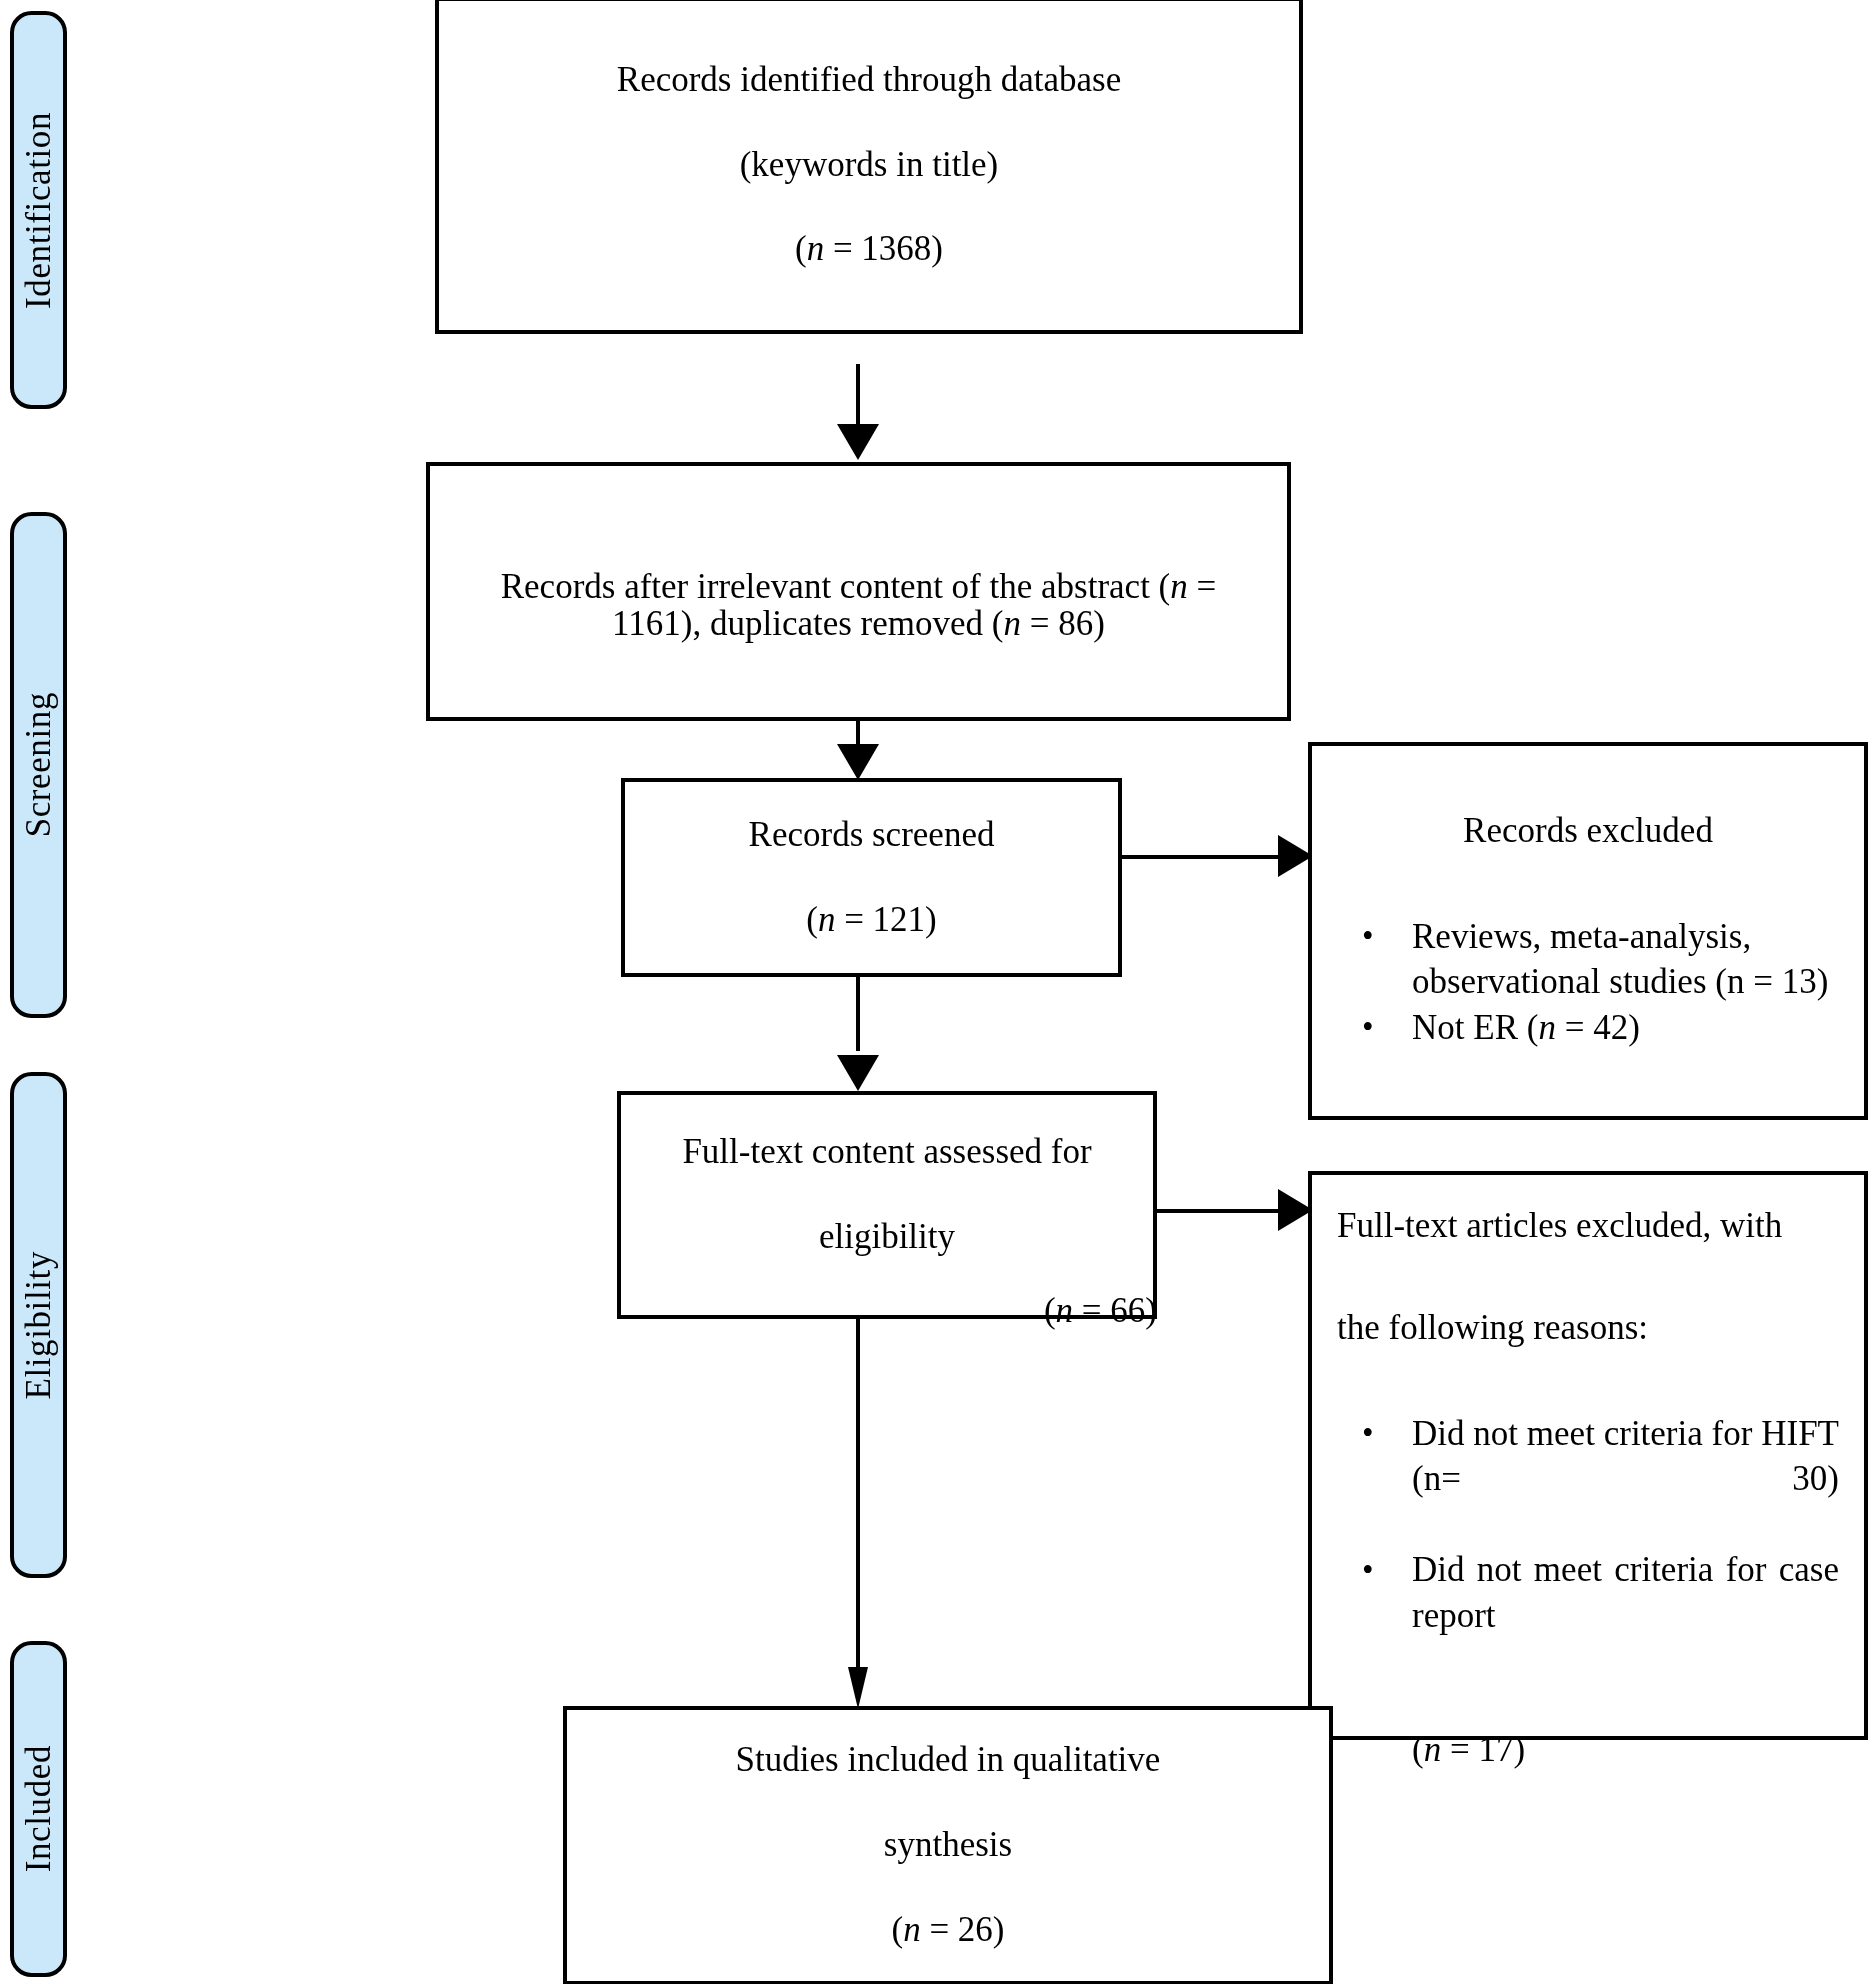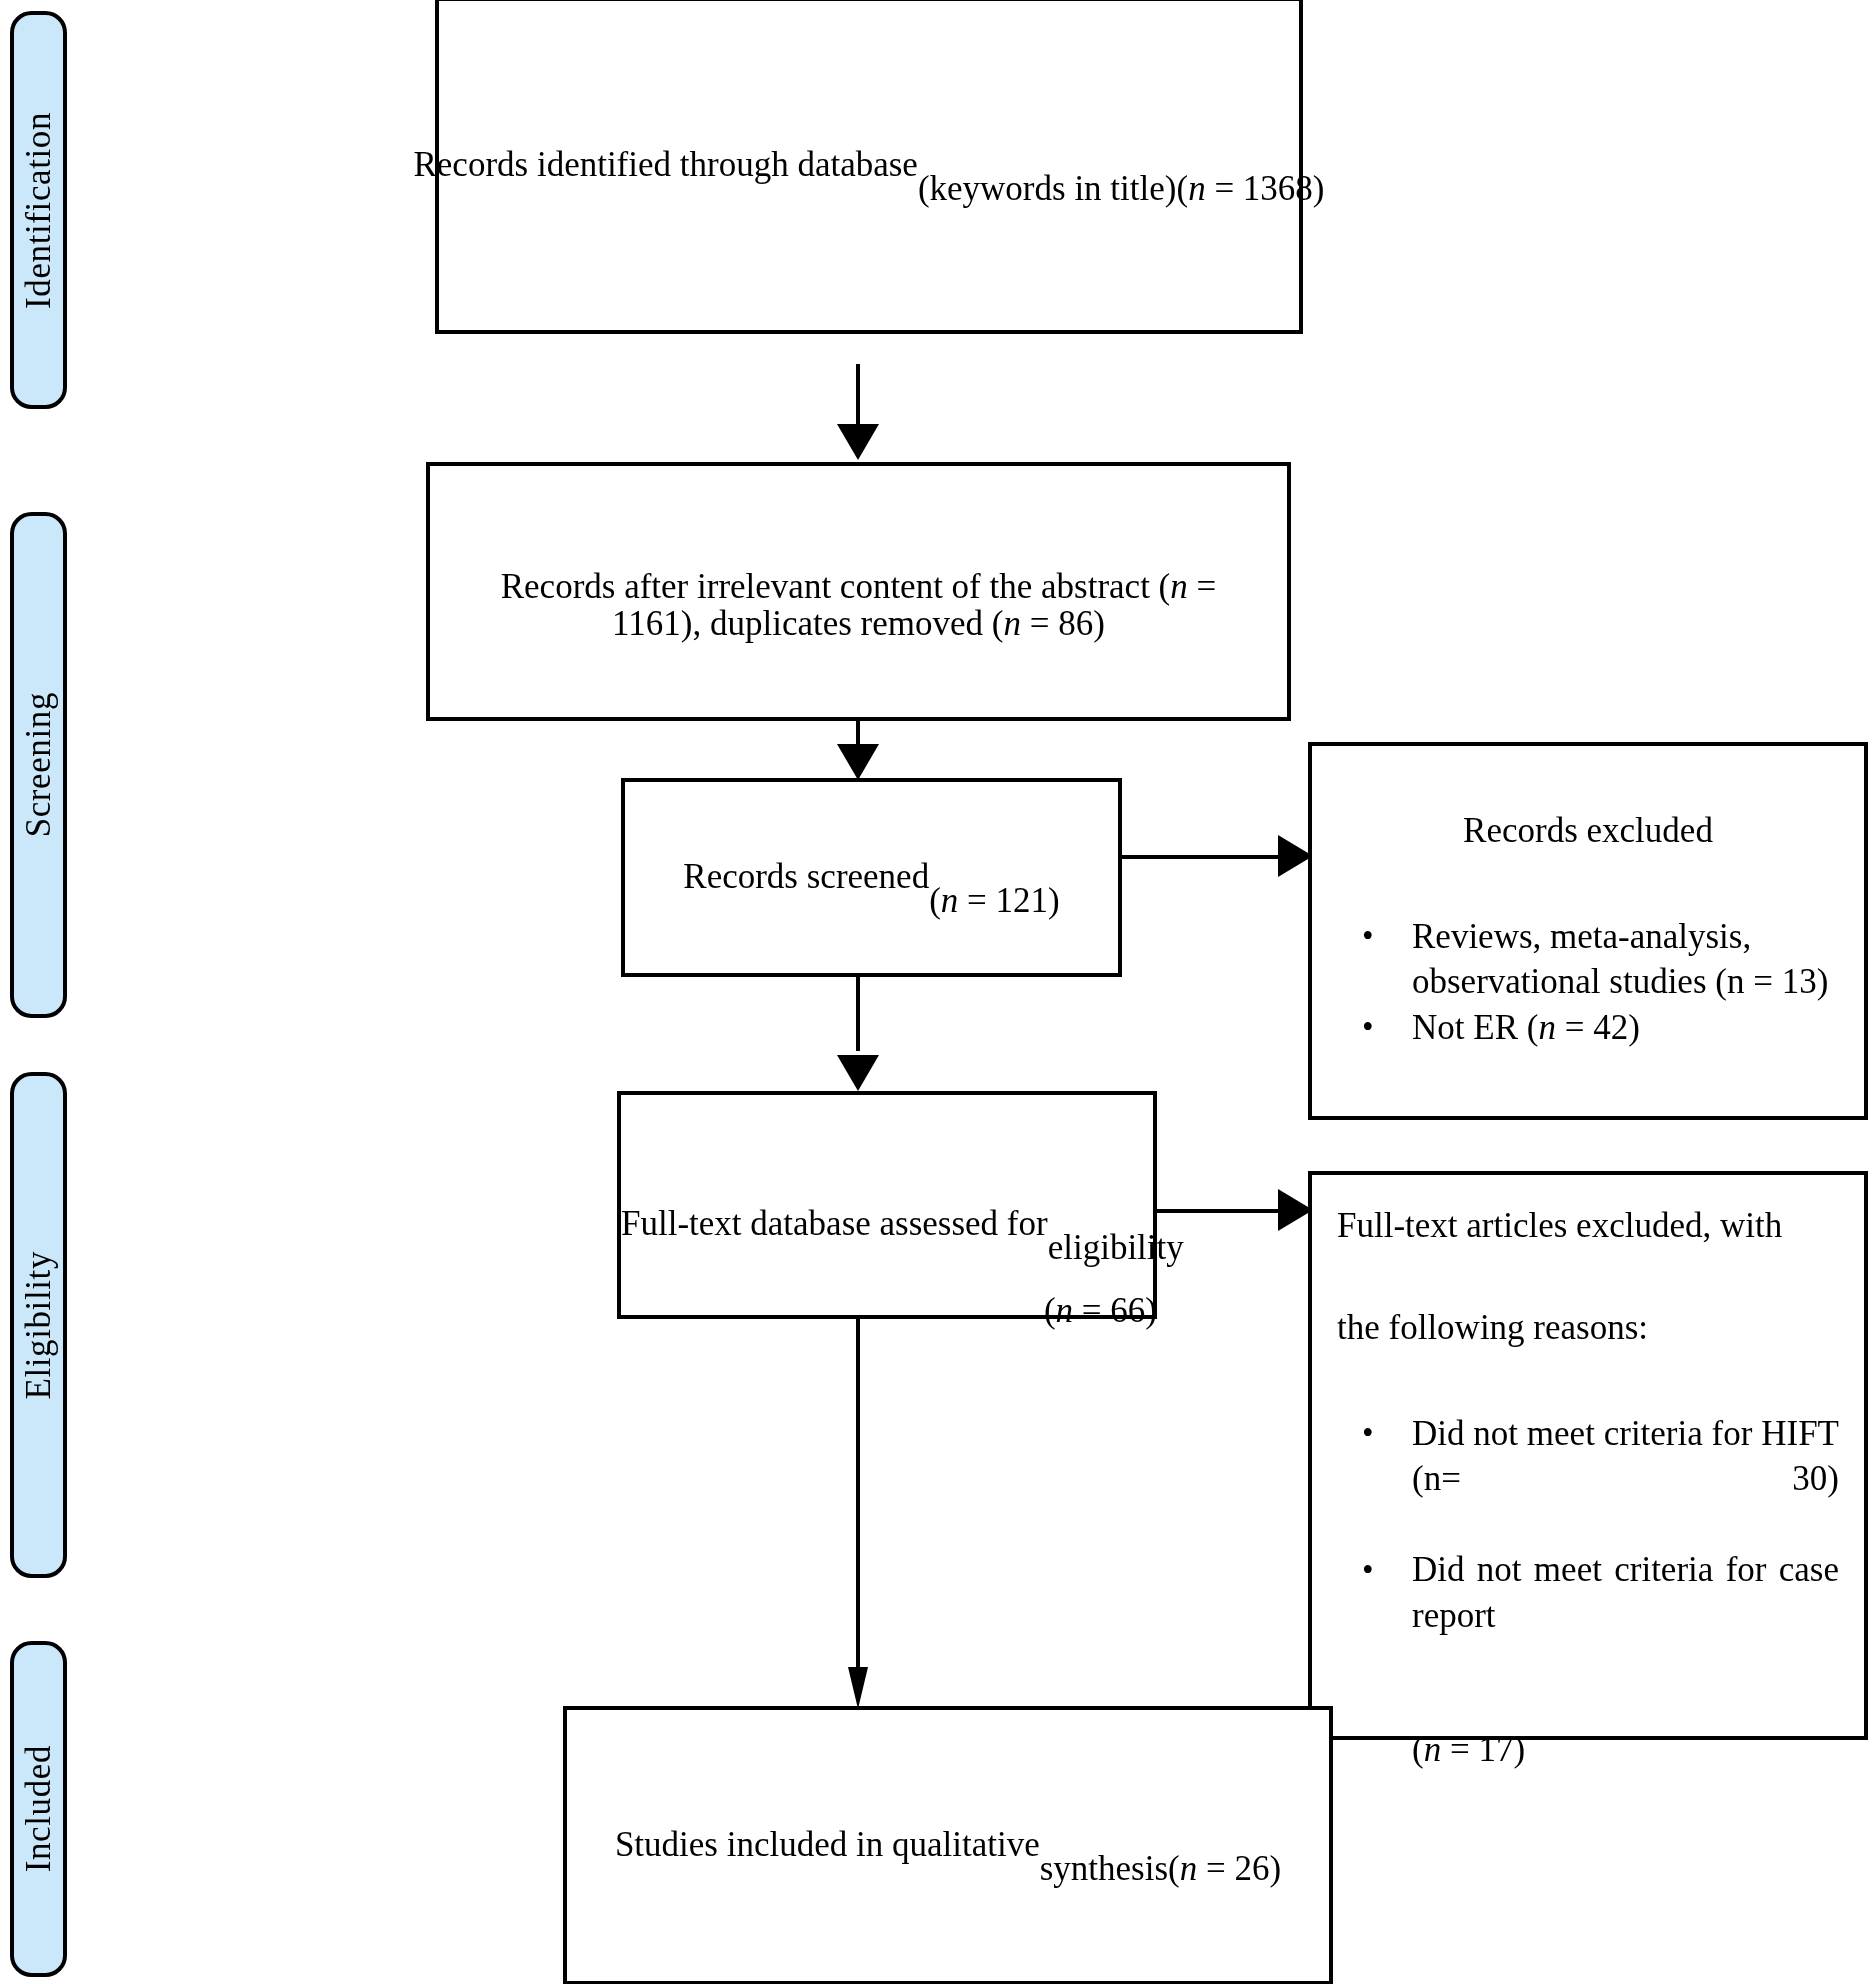--- a/index.html
+++ b/index.html
@@ -48,21 +48,21 @@
     border: 4px solid #000000;
     padding: 0;
   }
   .flow-box .inner {
     position: absolute;
     left: 0;
     right: 0;
     top: 0;
     bottom: 0;
     display: flex;
-    flex-direction: row;
+    flex-direction: column;
     align-items: center;
     justify-content: center;
   }
   .line {
     font-size: 35px;
     line-height: 1.05;
     text-align: center;
     white-space: pre;
   }
   .line + .line { margin-top: 48px; }
@@ -230,21 +230,21 @@
         </li>
       </ul>
     </div>
   </div>
 
   <div class="vline" style="left:856px; top:977px; width:4px; height:74px;"></div>
   <div class="arrow-down" style="left:837px; top:1055px;"></div>
 
   <div class="flow-box" style="left:617px; top:1091px; width:540px; height:228px;">
     <div class="inner" style="justify-content:flex-start; padding-top:39px;">
-      <div class="line">Full-text database assessed for</div>
+      <div class="line">Full-text content assessed for</div>
       <div class="line">eligibility</div>
     </div>
   </div>
 
   <div class="overflow-n" style="left:617px; top:1293px; width:540px;"><span>(</span><em class="it">n</em><span> = 66)</span></div>
 
   <div class="hline" style="left:1156px; top:1209px; width:135px; height:4px;"></div>
   <div class="arrow-right" style="left:1278px; top:1189px;"></div>
 
   <div class="flow-box" style="left:1308px; top:1171px; width:560px; height:569px;">

